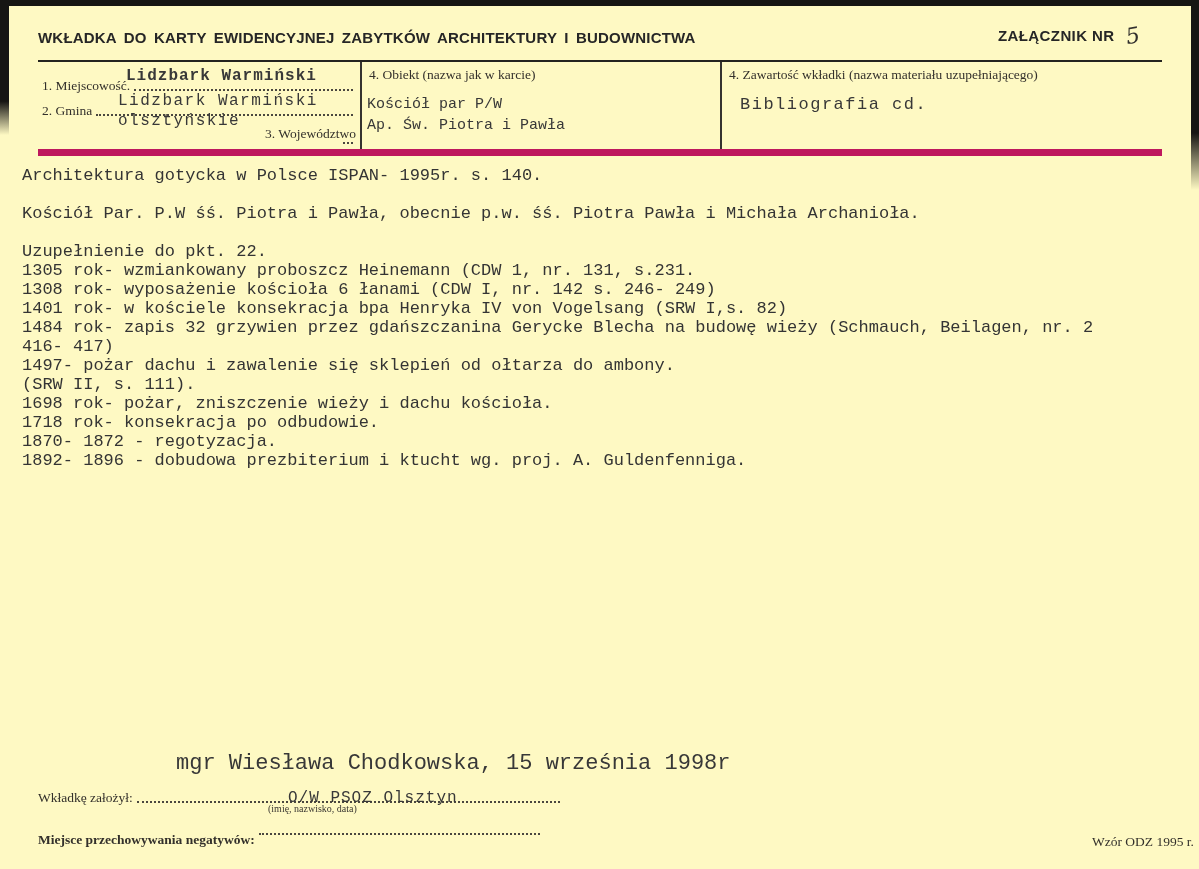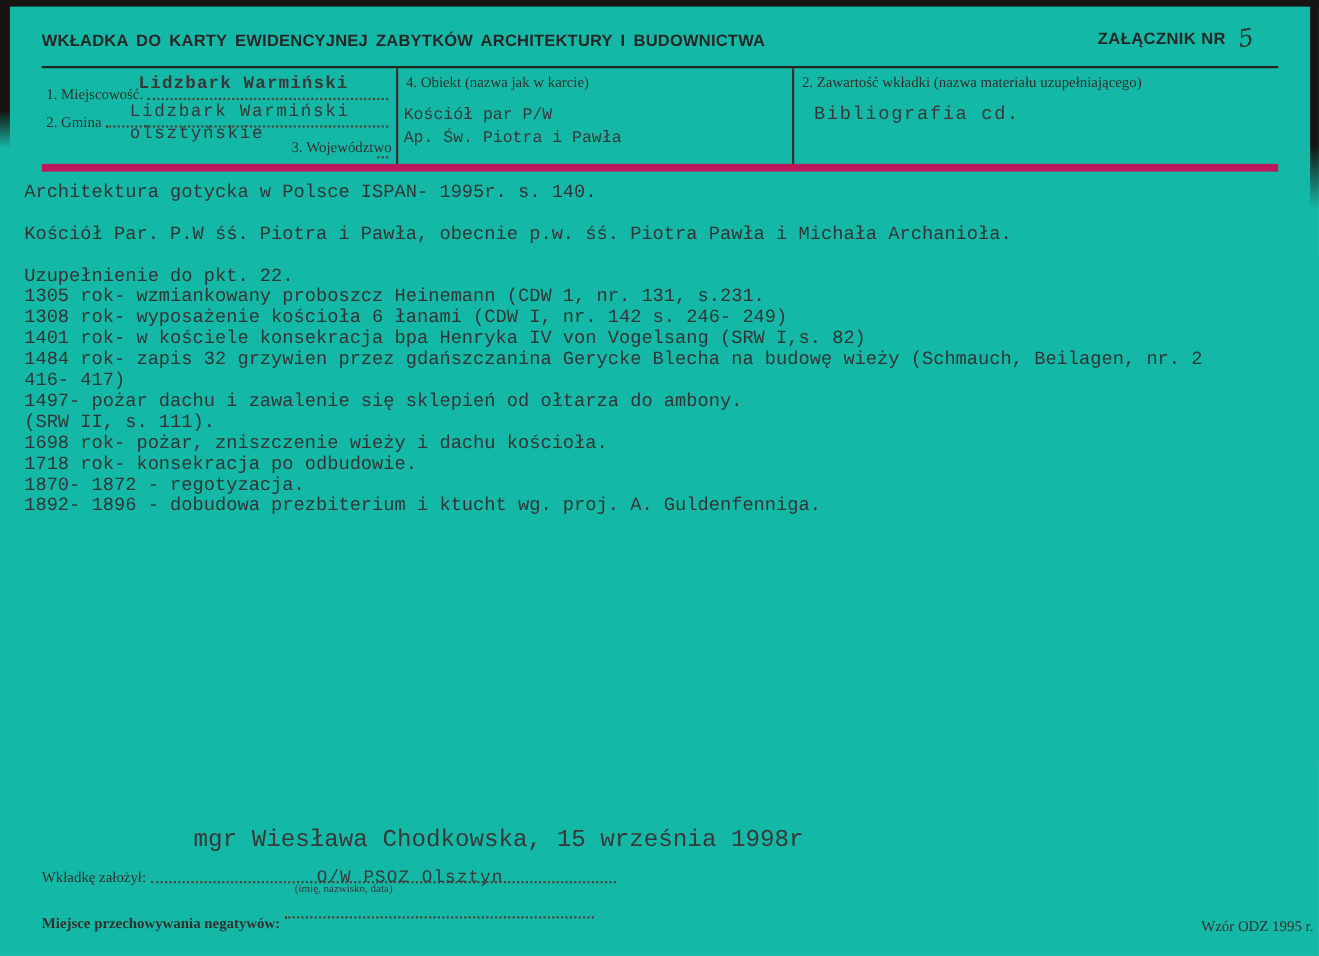--- a/index.html
+++ b/index.html
@@ -1,19 +1,19 @@
 <!DOCTYPE html>
 <html><head>
 <meta charset="utf-8">
 <style>
   html,body{margin:0;padding:0;background:#d9d7d2;}
   .page{
     position:relative;
     width:1199px;height:869px;
-    background:#14b8a6;
+    background:#fef9c3;
     overflow:hidden;
     font-family:"Liberation Serif", serif;
     color:#2b2b2b;
   }
   
   .edge-top{position:absolute;top:0;left:0;width:100%;height:6px;background:#161513;}
   .edge-left{position:absolute;top:0;left:0;width:9px;height:135px;
     background:linear-gradient(to bottom,#161513 75%,rgba(22,21,19,0));}
   .edge-right{position:absolute;top:0;right:0;width:8px;height:190px;
     background:linear-gradient(to bottom,#161513 70%,rgba(22,21,19,0));}
@@ -137,21 +137,21 @@
       </div>
     </div>
 
     <div class="cell cell-obj">
       <div class="small-label cell-caption">4. Obiekt (nazwa jak w karcie)</div>
       <div class="mono obj-val" style="white-space:pre;">Kościół par P/W
 Ap. Św. Piotra i Pawła</div>
     </div>
 
     <div class="cell cell-cont">
-      <div class="small-label cell-caption">2. Zawartość wkładki (nazwa materiału uzupełniającego)</div>
+      <div class="small-label cell-caption">4. Zawartość wkładki (nazwa materiału uzupełniającego)</div>
       <div class="mono cont-val">Bibliografia cd.</div>
     </div>
 
   </div>
 
   <div class="body-text">Architektura gotycka w Polsce ISPAN- 1995r. s. 140.
 
 Kościół Par. P.W śś. Piotra i Pawła, obecnie p.w. śś. Piotra Pawła i Michała Archanioła.
 
 Uzupełnienie do pkt. 22.

